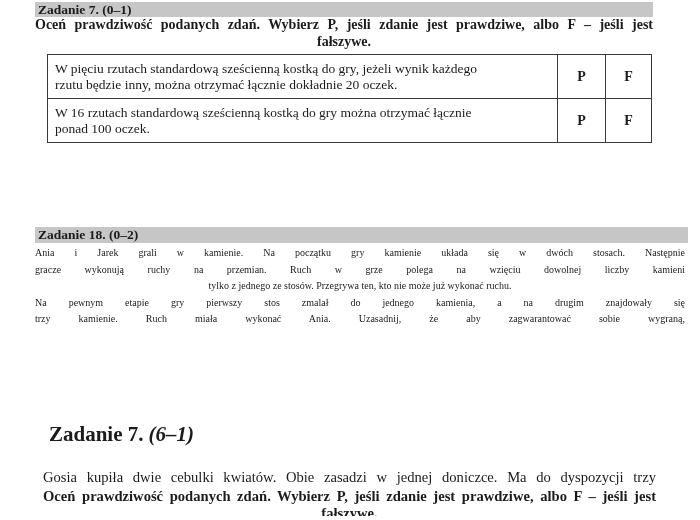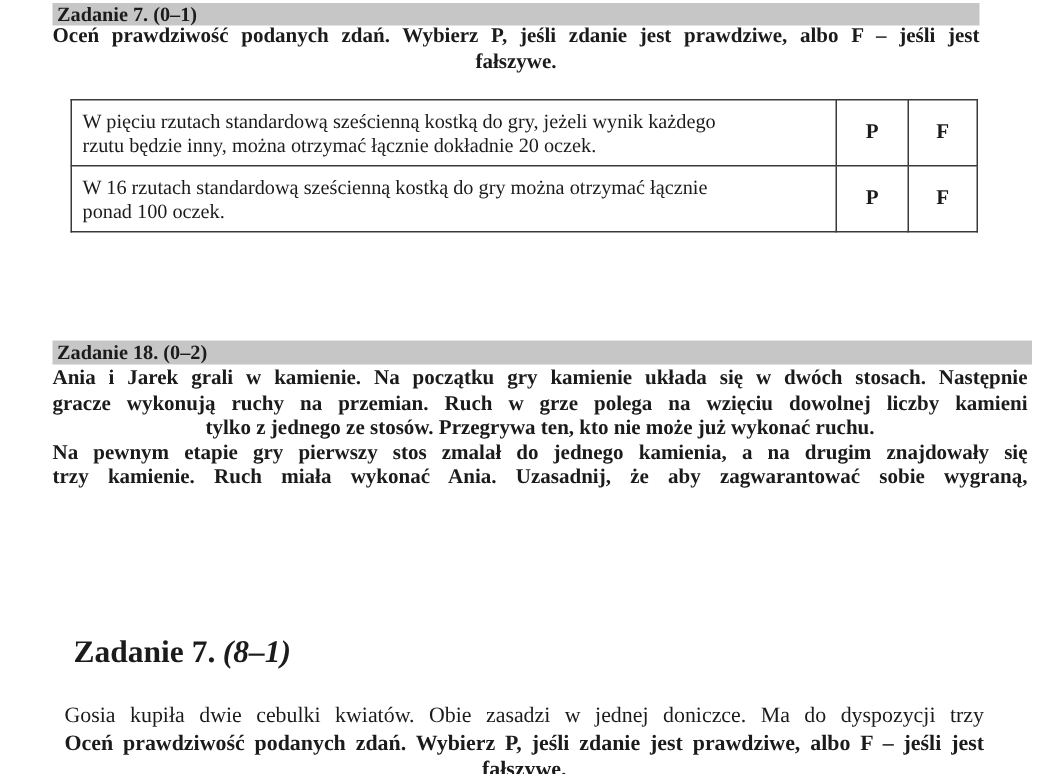--- a/index.html
+++ b/index.html
@@ -34,21 +34,21 @@
     position: absolute;
     left: 35px; top: 17px; width: 618px;
     font-weight: bold;
     font-size: 14px;
     line-height: 16.5px;
   }
 
   
   .pf-table {
     position: absolute;
-    left: 47px; top: 66px;
+    left: 47px; top: 54px;
     width: 604px;
     border-collapse: collapse;
     table-layout: fixed;
   }
   .pf-table td {
     border: 1.6px solid #3a3a3a;
   }
   .pf-table .stmt {
     padding: 4px 8px 4px 7px;
     font-size: 13.5px;
@@ -63,22 +63,22 @@
   }
   .pf-table tr { height: 44px; }
   .col-stmt { width: 510px; }
   .col-p    { width: 48px; }
   .col-f    { width: 46px; }
 
   
   .para-18 {
     position: absolute;
     left: 35px; top: 245px; width: 650px;
-    font-weight: bold;
-    font-size: 14px;
+    font-weight: normal;
+    font-size: 10px;
     line-height: 16.6px;
   }
 
   
   .heading-b {
     position: absolute;
     left: 49px; top: 422px;
     font-size: 21px;
     font-weight: bold;
     white-space: nowrap;
@@ -145,21 +145,21 @@
 
   <div class="para-18">
     <div class="jline">Ania i Jarek grali w kamienie. Na początku gry kamienie układa się w dwóch stosach. Następnie</div>
     <div class="jline">gracze wykonują ruchy na przemian. Ruch w grze polega na wzięciu dowolnej liczby kamieni</div>
     <div class="nline">tylko z jednego ze stosów. Przegrywa ten, kto nie może już wykonać ruchu.</div>
     <div class="jline">Na pewnym etapie gry pierwszy stos zmalał do jednego kamienia, a na drugim znajdowały się</div>
     <div class="jline">trzy kamienie. Ruch miała wykonać Ania. Uzasadnij, że aby zagwarantować sobie wygraną,</div>
   </div>
 
   <div class="heading-b">
-    <span>Zadanie 7.</span><span class="pts">(8–1)</span>
+    <span>Zadanie 7.</span><span class="pts">(6–1)</span>
   </div>
 
   <div class="body-b">
     <div class="jline">Gosia kupiła dwie cebulki kwiatów. Obie zasadzi w jednej doniczce. Ma do dyspozycji trzy</div>
   </div>
 
   <div class="instr-b">
     <div class="jline">Oceń prawdziwość podanych zdań. Wybierz P, jeśli zdanie jest prawdziwe, albo F – jeśli jest</div>
     <div class="nline">fałszywe.</div>
   </div>

